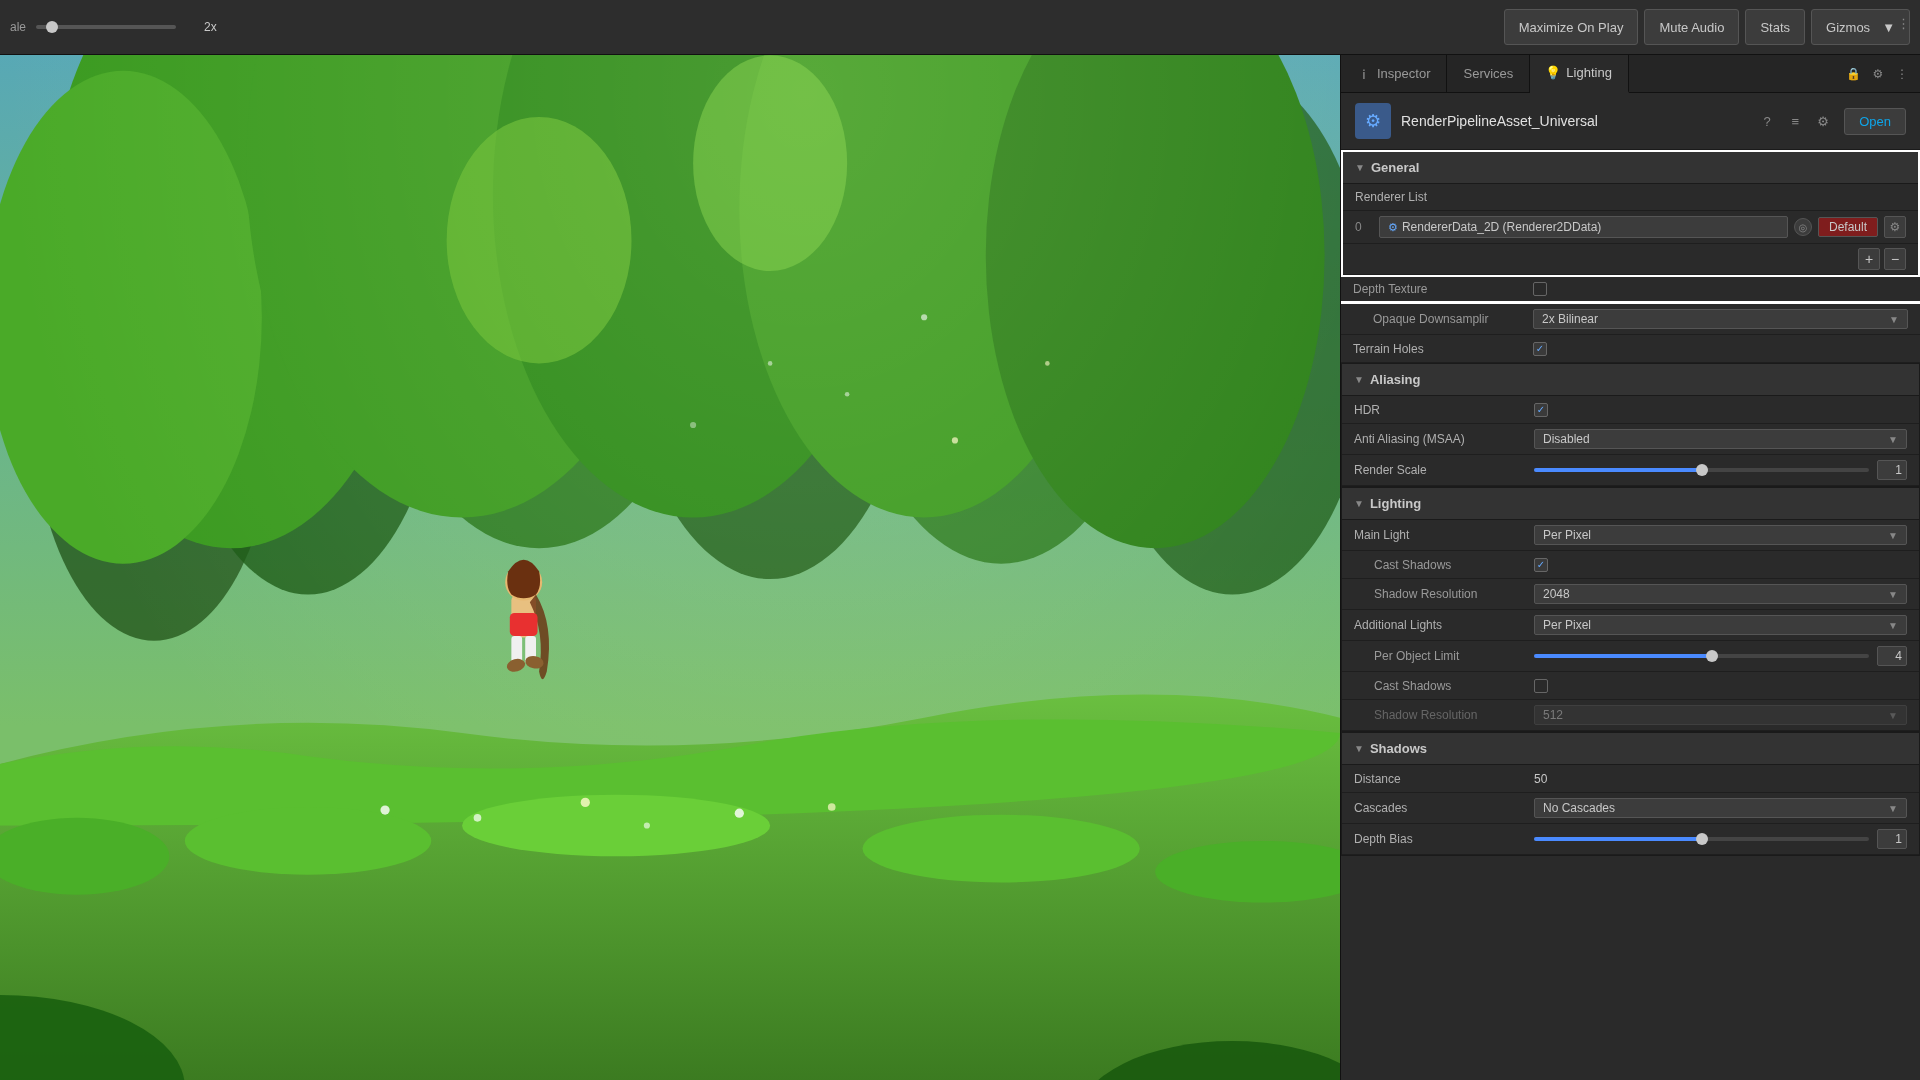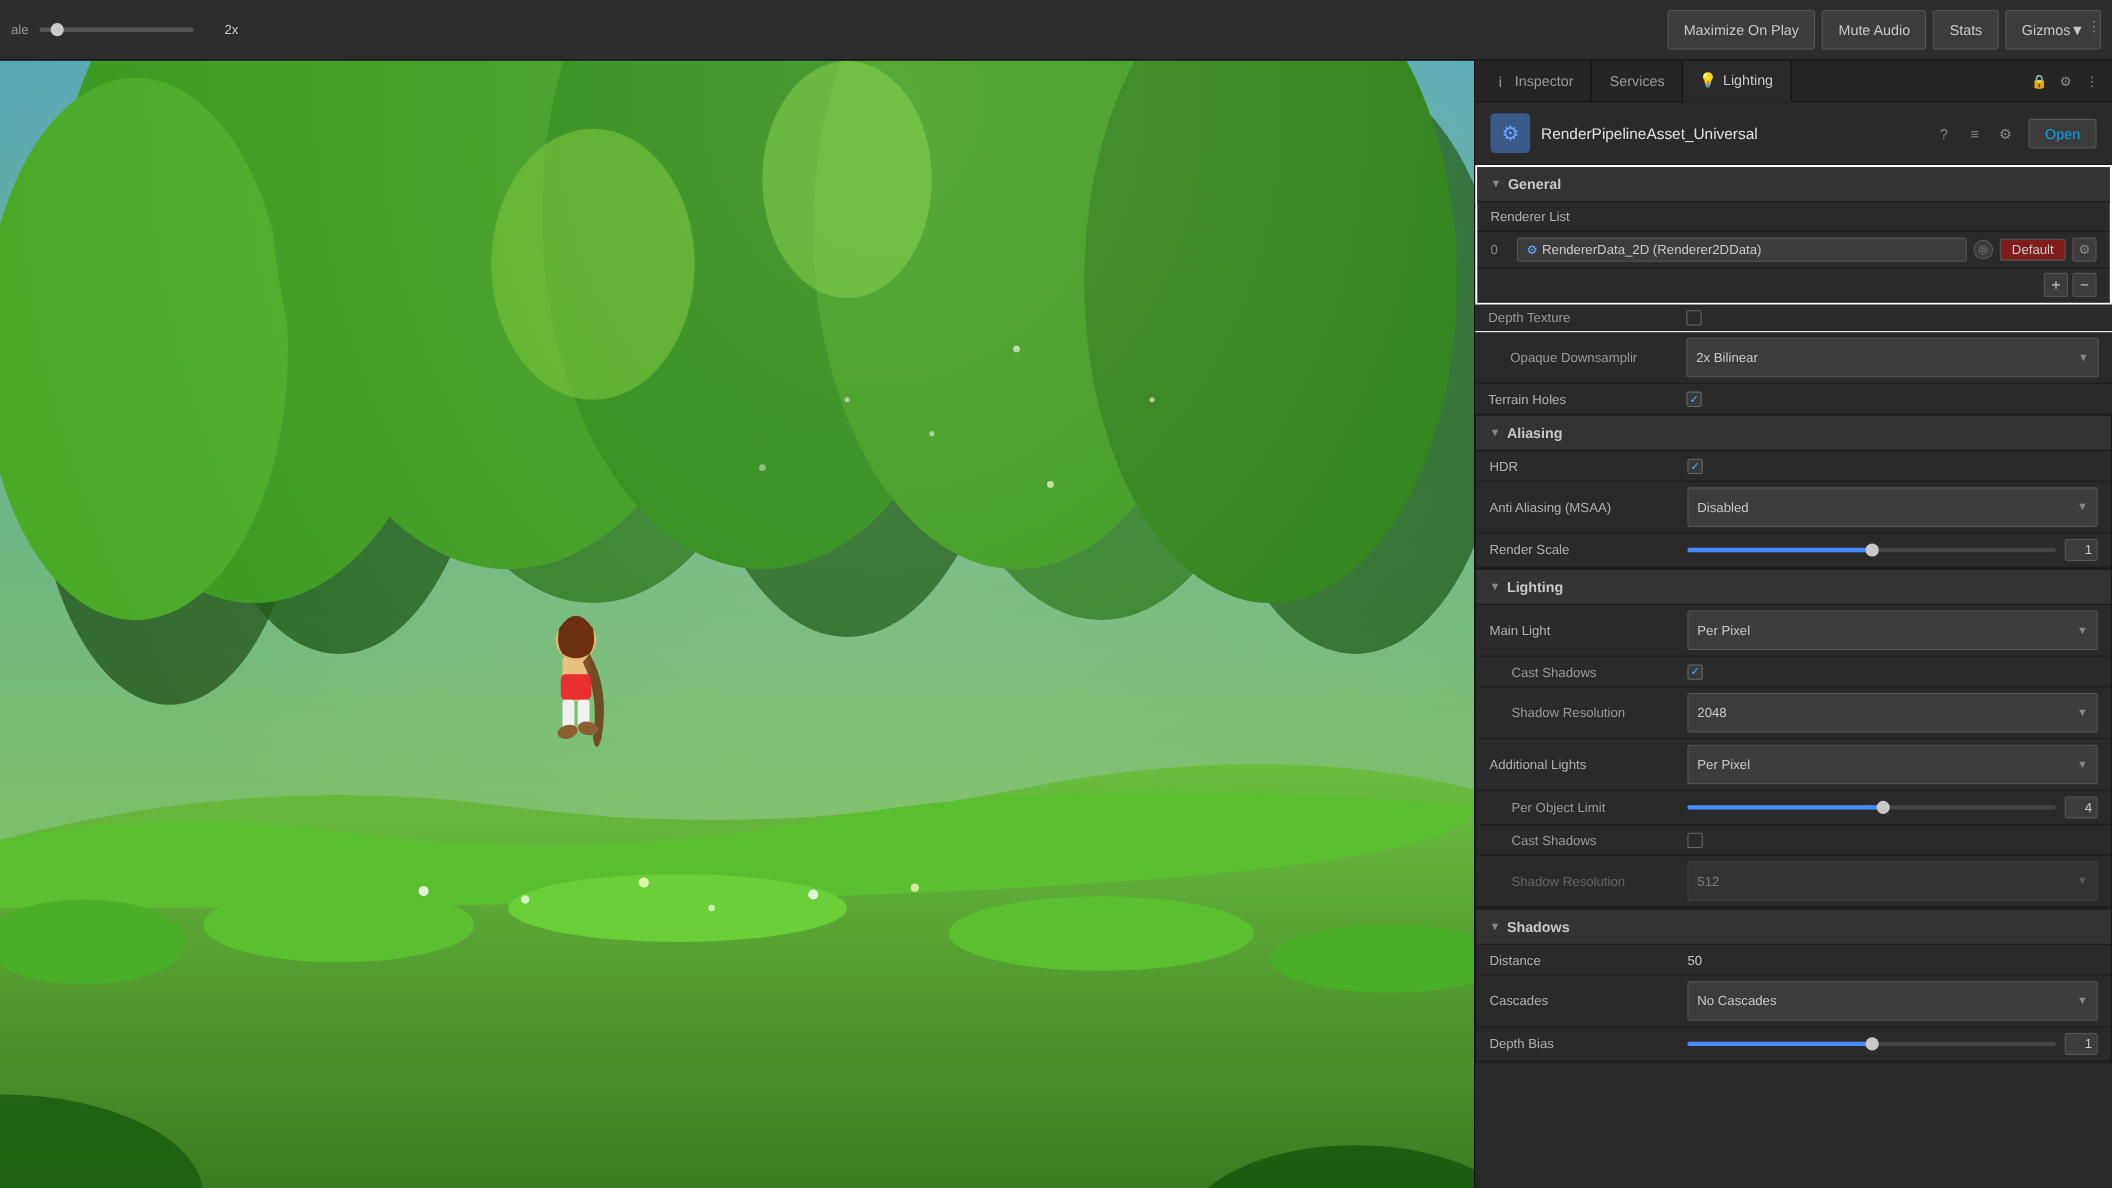--- a/index.html
+++ b/index.html
@@ -59,21 +59,21 @@
       border-radius: 3px;
       cursor: pointer;
       font-size: 13px;
       height: 32px;
       display: flex;
       align-items: center;
     }
     .gizmos-btn {
       display: flex;
       align-items: center;
-      gap: 0;
+      gap: 12px;
     }
     .three-dots {
       position: absolute;
       right: 10px;
       top: 16px;
       color: #888;
       cursor: pointer;
     }
 
     
@@ -302,21 +302,21 @@
       background: #3c3c3c;
       border: 1px solid #555;
       color: #c8c8c8;
       padding: 3px 8px;
       border-radius: 2px;
       display: flex;
       align-items: center;
       justify-content: space-between;
       cursor: pointer;
       font-size: 12px;
-      height: 36px;
+      height: 20px;
     }
     .dropdown-arrow { color: #888; font-size: 10px; }
 
     .slider-container {
       flex: 1;
       display: flex;
       align-items: center;
       gap: 8px;
     }
     .slider-track {
@@ -444,21 +444,21 @@
     .general-section {
       border: 2px solid #fff;
       margin: 0;
     }
 
     
     .depth-row {
       display: flex;
       align-items: center;
       padding: 5px 12px;
-      border-bottom: 1px solid #ffffff;
+      border-bottom: 3px solid #ffffff;
       background: #2a2a2a;
     }
     .depth-label {
       color: #999;
       font-size: 12px;
       width: 180px;
     }
   </style>
 </head>
 <body>

